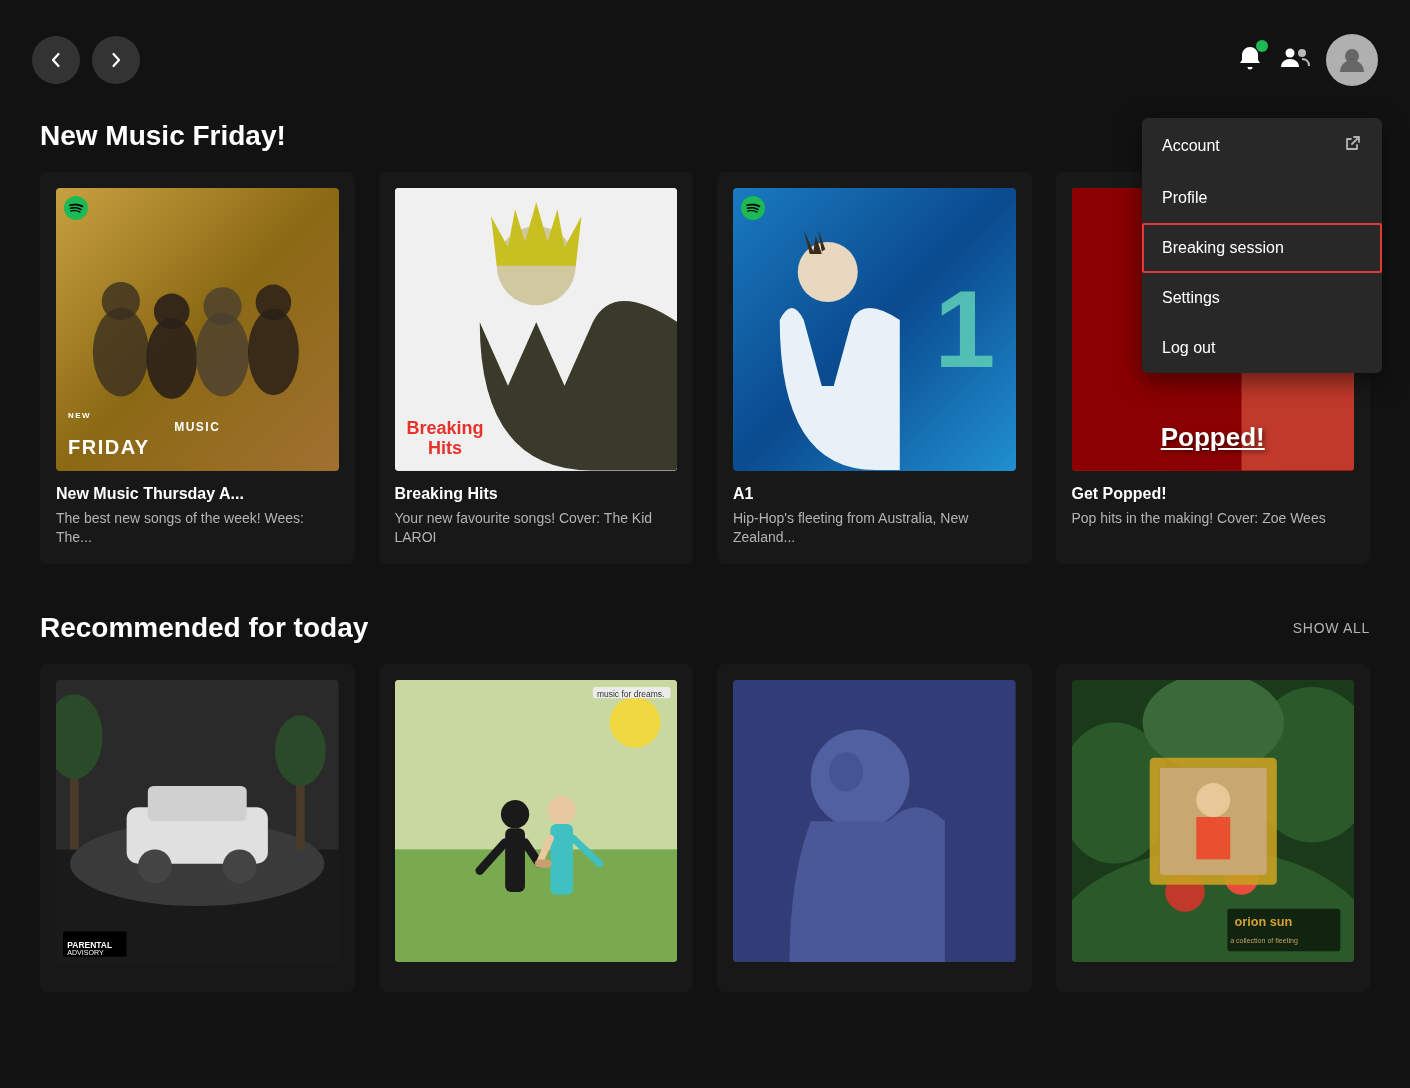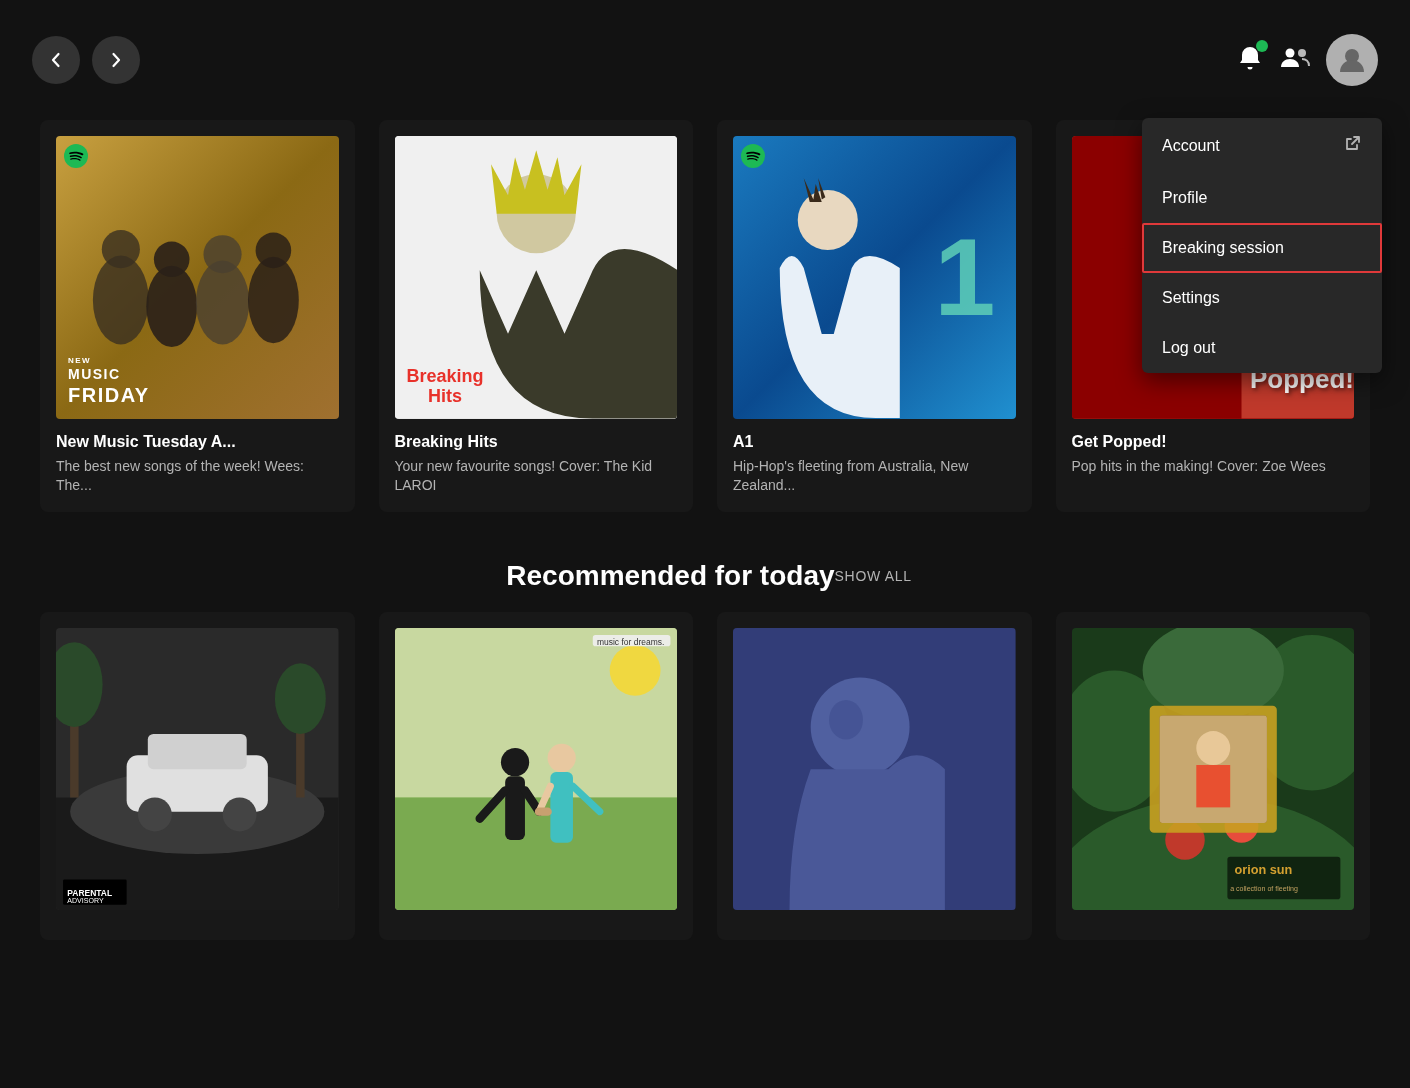--- a/index.html
+++ b/index.html
@@ -164,24 +164,23 @@
       color: #b3b3b3;
       line-height: 1.4;
       display: -webkit-box;
       -webkit-line-clamp: 2;
       -webkit-box-orient: vertical;
       overflow: hidden;
     }
 
     .section-header {
       display: flex;
-      justify-content: center;
+      justify-content: space-between;
       align-items: center;
       margin-bottom: 20px;
-      margin-left: 8px;
     }
     .show-all {
       font-size: 14px;
       font-weight: 400;
       color: #b3b3b3;
       cursor: pointer;
       letter-spacing: 0.05em;
       text-transform: uppercase;
     }
 
@@ -202,22 +201,23 @@
 
     .img-a1 {
       background: linear-gradient(135deg, #1a7abf 0%, #0a4a8f 50%, #2090d0 100%);
       width: 100%; height: 100%;
       display: flex; align-items: center; justify-content: center;
     }
 
     .img-popped {
       background: linear-gradient(135deg, #c0392b 0%, #8b0000 100%);
       width: 100%; height: 100%;
-      display: flex; align-items: flex-end; justify-content: flex-end;
-      padding-bottom: 24px;
+      display: flex; align-items: flex-end; justify-content: center;
+      padding-bottom: 18px;
+      text-decoration: underline;
     }
 
     
     .spotify-badge {
       position: absolute;
       top: 8px;
       left: 8px;
       width: 24px;
       height: 24px;
     }
@@ -300,20 +300,21 @@
   <div class="dropdown-item">
     <span>Settings</span>
   </div>
   <div class="dropdown-item">
     <span>Log out</span>
   </div>
 </div>
 
 <div class="content">
 
+  <div class="section-title">New Music Friday!</div>
 
   <div class="cards-row">
 
     <div class="card">
       <div class="card-image">
         <div class="card-image-inner">
           <div class="img-friday">
 
             <svg class="spotify-badge" viewBox="0 0 24 24">
               <circle cx="12" cy="12" r="12" fill="#1DB954"></circle>
@@ -330,28 +331,28 @@
                 <ellipse cx="120" cy="82" rx="21" ry="33" fill="#4a4030" opacity="0.8"></ellipse>
                 <circle cx="120" cy="44" r="15" fill="#4a4030" opacity="0.8"></circle>
                 <ellipse cx="160" cy="80" rx="20" ry="34" fill="#2a2018" opacity="0.85"></ellipse>
                 <circle cx="160" cy="41" r="14" fill="#2a2018" opacity="0.85"></circle>
               </svg>
             </div>
 
             <div style="position:absolute;bottom:12px;left:12px;right:12px;">
               <div style="font-size:10px;font-weight:700;color:#fff;text-transform:uppercase;letter-spacing:0.15em;line-height:1.2;">
                 <span style="font-size:8px;display:block;">NEW</span>
-                <span style="font-size:14px;display:block;">MUSIC</span>
+                <span style="font-size:12px;display:block;text-align:center;">MUSIC</span>
                 <span style="font-size:20px;display:block;font-weight:900;">FRIDAY</span>
               </div>
             </div>
           </div>
         </div>
       </div>
-      <div class="card-title">New Music Tuesday A...</div>
+      <div class="card-title">New Music Thursday A...</div>
       <div class="card-subtitle">The best new songs of the week! Wees: The...</div>
     </div>
 
     <div class="card">
       <div class="card-image">
         <div class="card-image-inner">
           <div class="img-breaking">
 
             <svg style="position:absolute;top:8px;left:8px;width:24px;height:24px;" viewBox="0 0 24 24">
               <circle cx="12" cy="12" r="12" fill="#e8312a"></circle>

